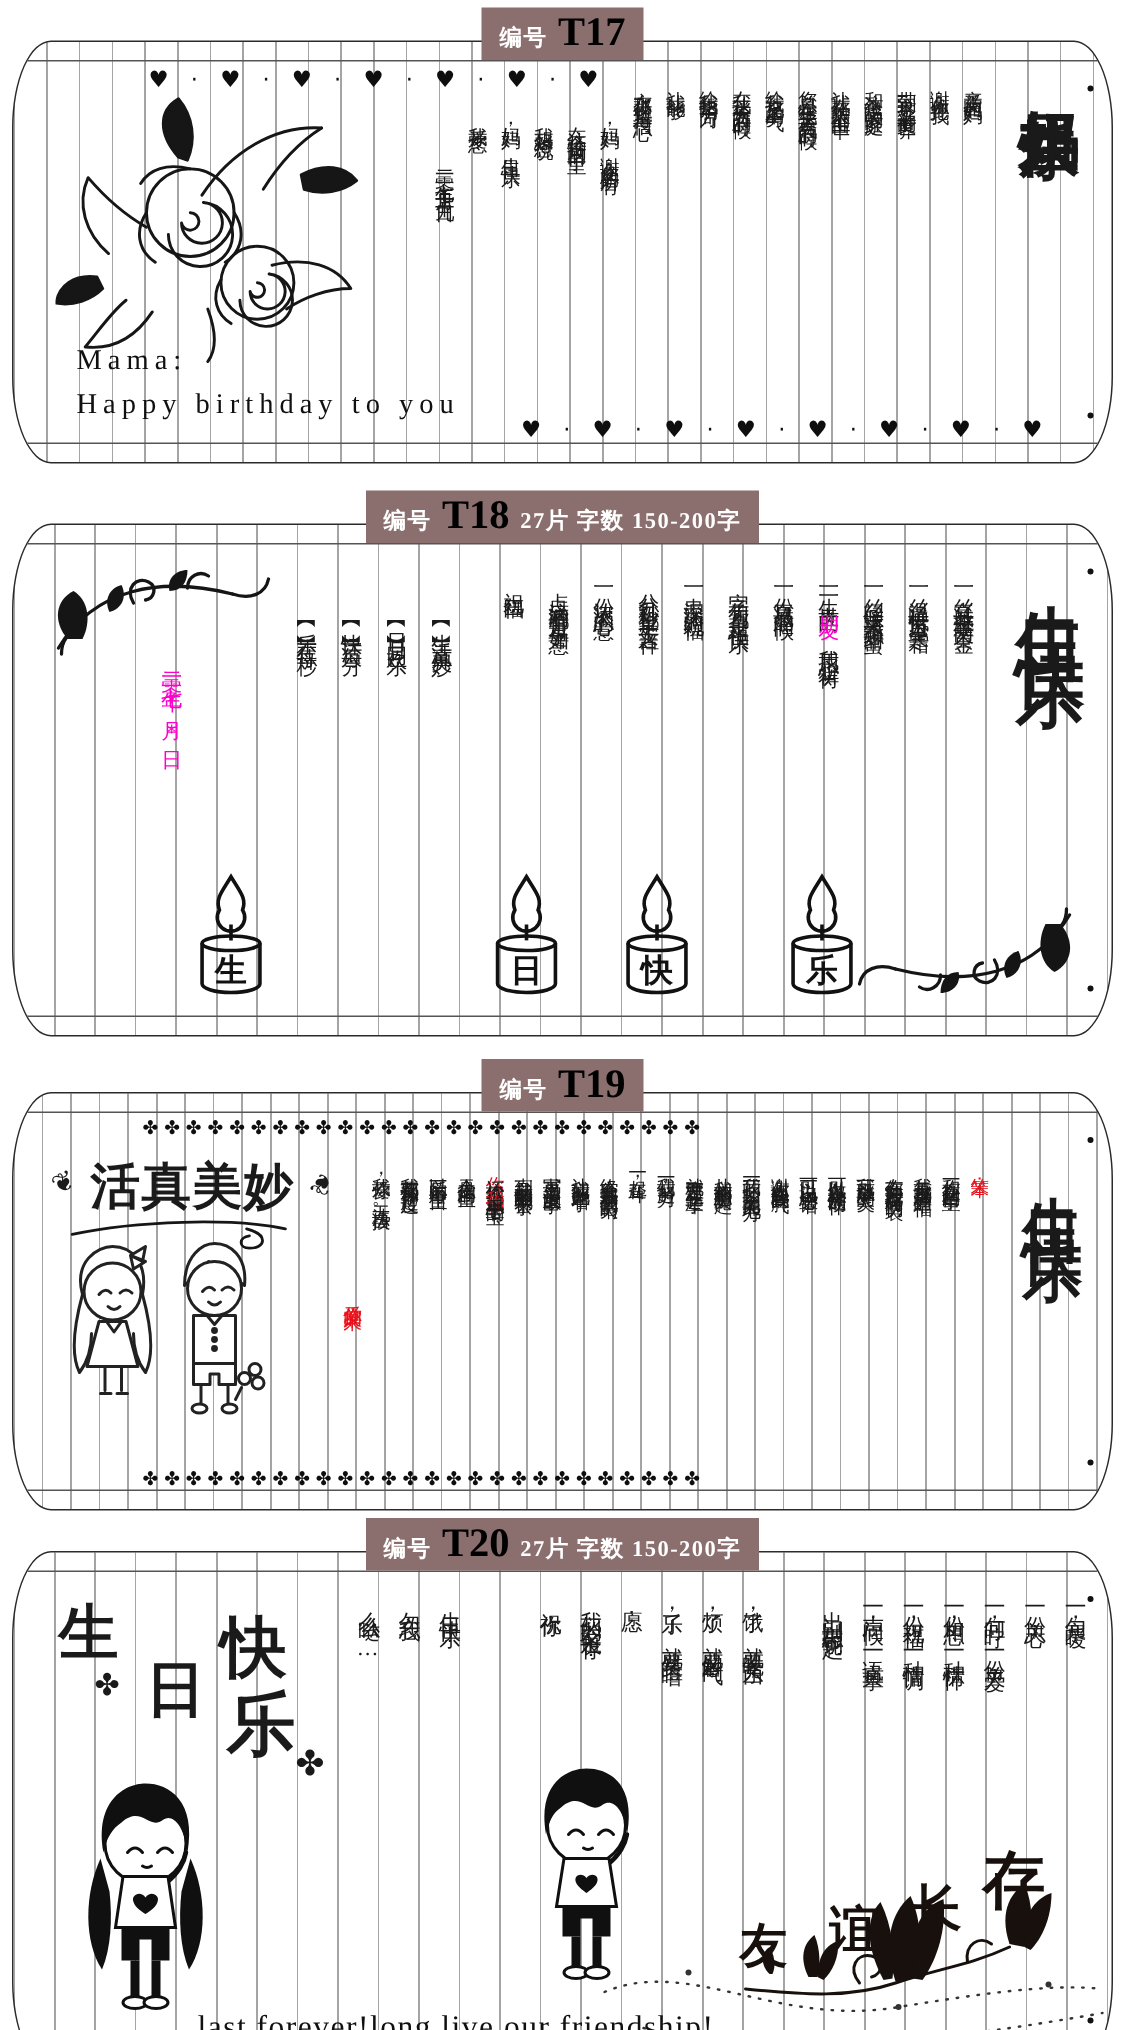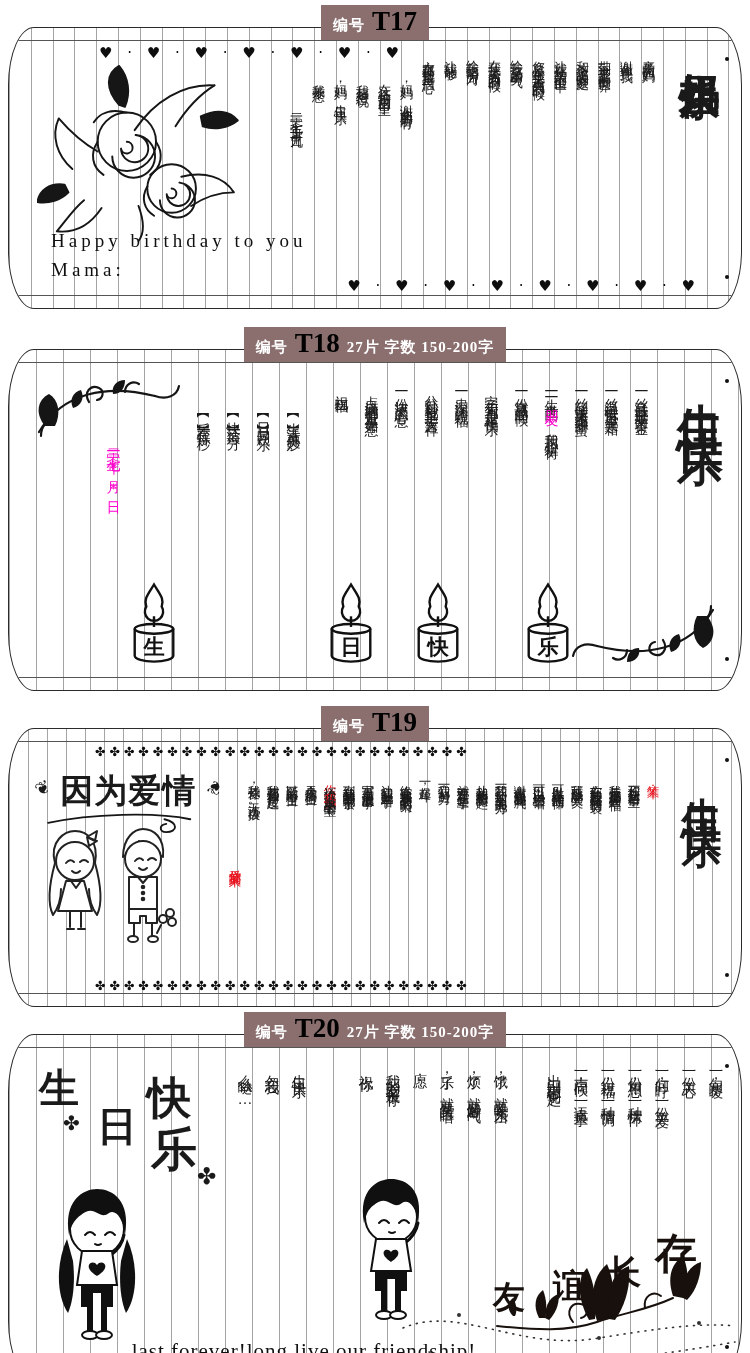--- a/index.html
+++ b/index.html
@@ -114,22 +114,22 @@
         <path d="M168,56 C184,48 198,50 206,60 C196,68 182,70 170,66 Z" fill="#161616"></path>
         <circle cx="92" cy="82" r="30"></circle>
         <path d="M92,82 a6,6 0 1 1 -6,7 a14,14 0 1 0 15,-14 a22,22 0 1 1 -24,22"></path>
         <path d="M62,82 C54,94 56,108 68,116 M122,82 C130,94 128,108 116,116 M92,52 C76,48 64,52 58,62"></path>
         <circle cx="138" cy="130" r="25"></circle>
         <path d="M138,130 a5,5 0 1 1 -5,6 a12,12 0 1 0 13,-12 a18,18 0 1 1 -20,18"></path>
         <path d="M113,128 C106,140 110,152 120,158"></path>
       </g>
     </svg>
     <div class="mama">
+      <div>Mama:</div>
       <div>Happy birthday to you</div>
-      <div>Mama:</div>
     </div>
   </div>
 </div>
 
 <div class="sec sec2">
   <div class="banner-wrap">
     <div class="banner">
       <span class="lbl">编号</span>
       <span class="code">T18</span>
       <span class="info">27片 字数 150-200字</span>
@@ -258,21 +258,21 @@
         <div class="col" style="padding-top: 10px;"><span class="red">你</span><span>还依然把</span><span class="red">我</span><span>当成</span><span class="red">你</span><span>手心里的宝！</span></div>
         <div class="col" style="padding-top: 10px;">今天是你的生日，</div>
         <div class="col" style="padding-top: 10px;">以后的每一个生日</div>
         <div class="col" style="padding-top: 10px;">我都要和你一起度过。</div>
         <div class="col" style="padding-top: 10px;">我爱你，无法自拔。</div>
         <div class="col red" style="padding-top: 95px;">爱你的呆呆</div>
       </div>
     <div class="love-art">
       <div class="love-line">
         <span class="fleuron fl-l">❦</span>
-        <span>因为爱情</span>
+        <span>活真美妙</span>
         <span class="fleuron fl-r">❦</span>
       </div>
       <svg class="swash" viewBox="0 0 180 26">
         <path d="M4,14 C50,4 120,2 158,10 M130,10 c16,4 14,14 2,14 c-8,0 -8,-8 0,-9" fill="none" stroke="#161616" stroke-width="2" stroke-linecap="round"></path>
       </svg>
     </div>
     <svg class="couple" viewBox="0 0 152 138">
       <g fill="#fff" stroke="#222" stroke-width="2" stroke-linecap="round" stroke-linejoin="round">
         <path d="M20,42 C14,20 30,10 40,10 C52,10 64,20 60,42 C66,64 68,82 62,94 C56,86 54,76 54,68 M20,42 C14,64 12,82 18,94 C24,86 26,76 26,68"></path>
         <circle cx="40" cy="40" r="19"></circle>

